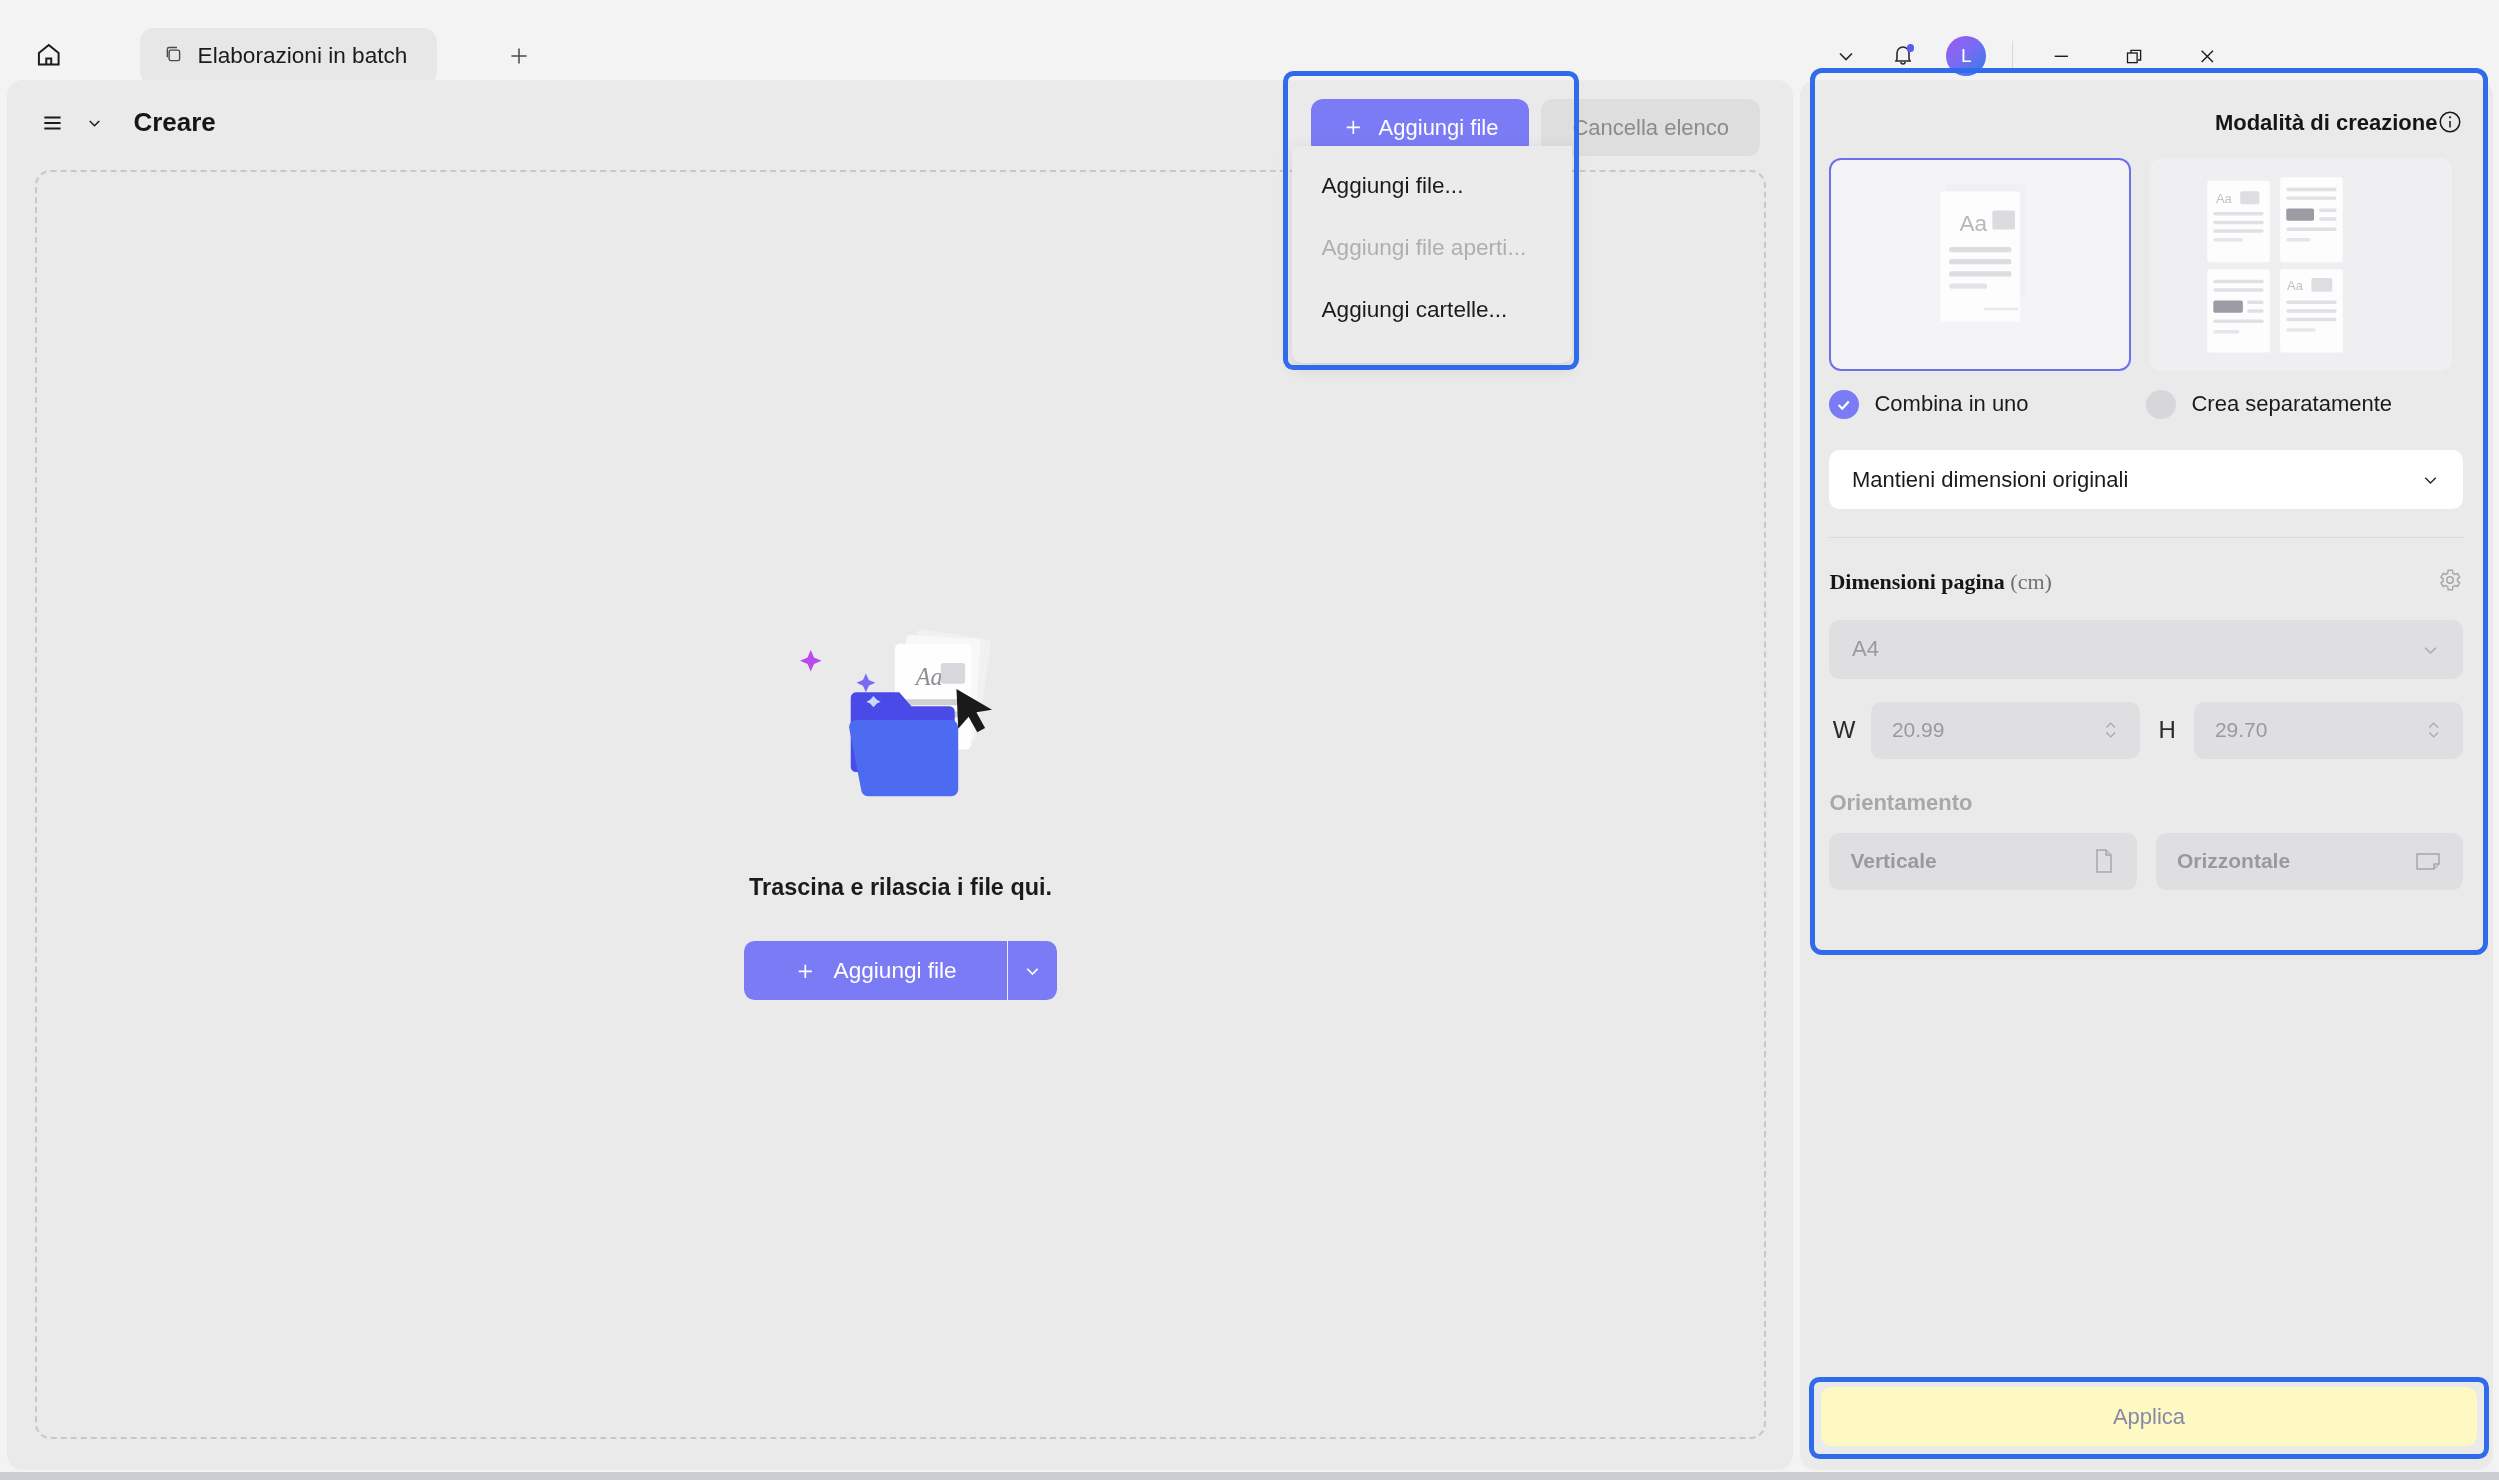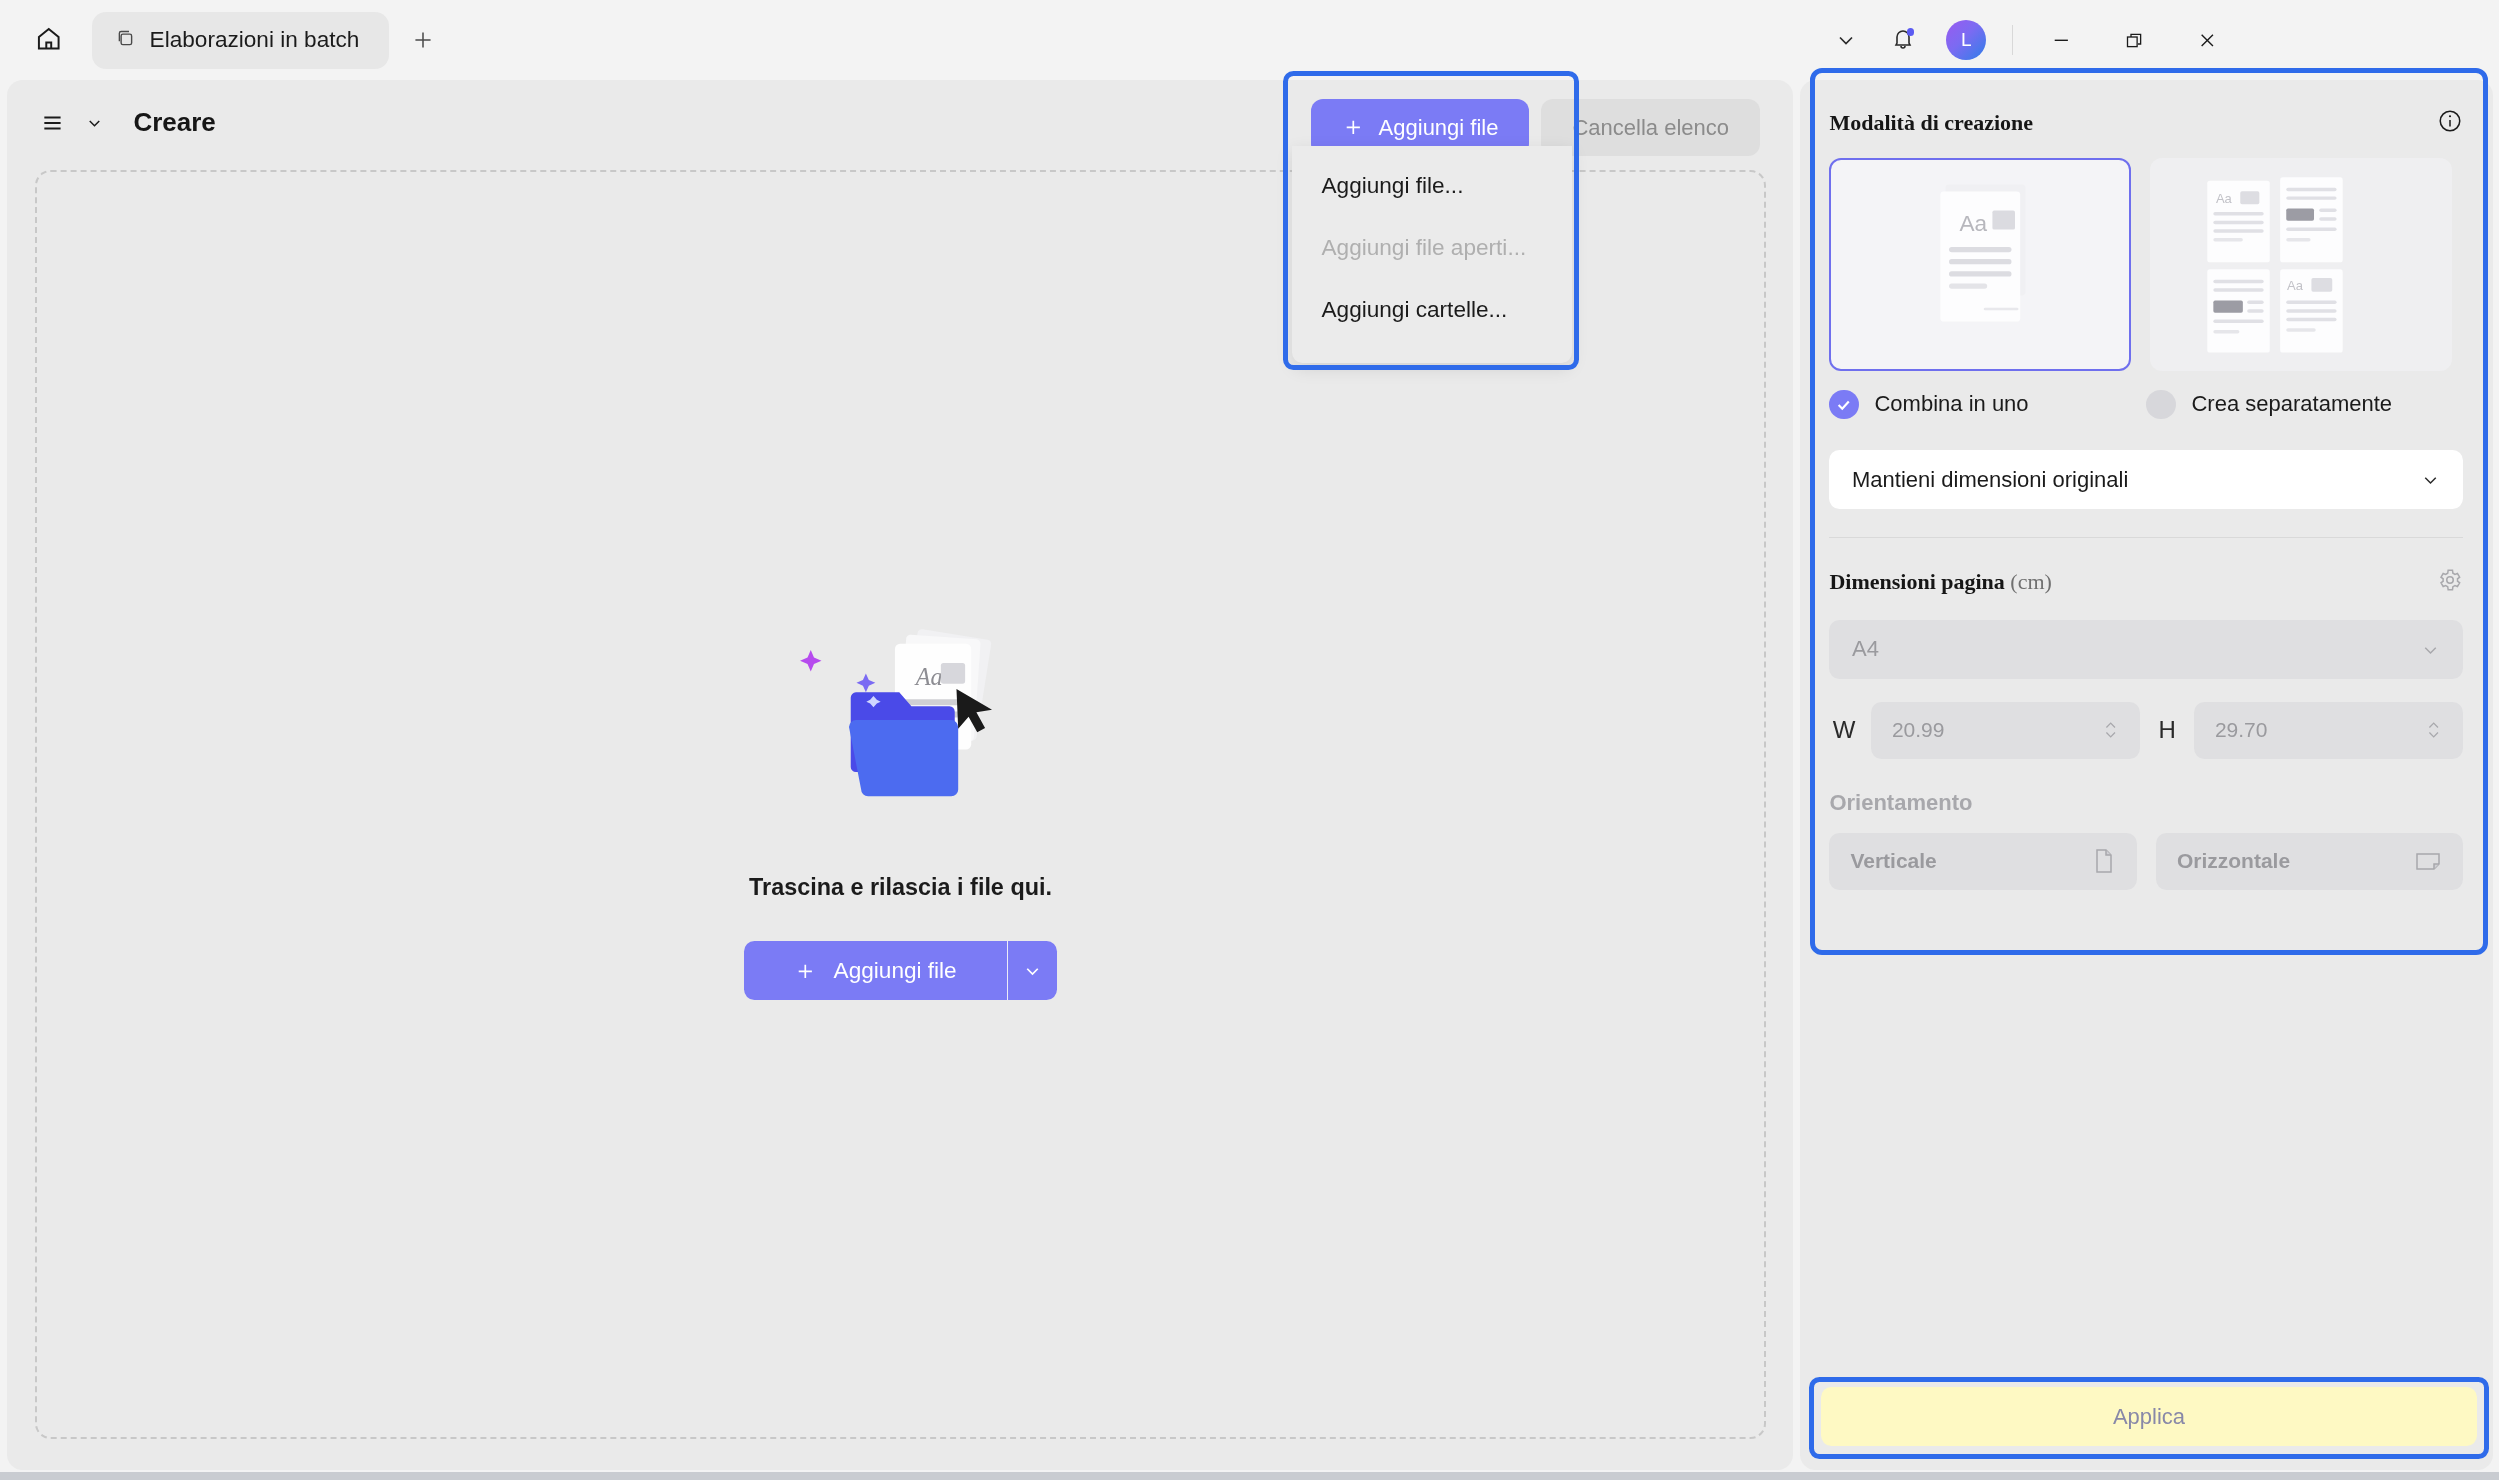--- a/index.html
+++ b/index.html
@@ -6,22 +6,22 @@
   html, body {
     width: 2500px; height: 1481px;
     background: #F3F3F3;
     font-family: "Liberation Sans", sans-serif;
     overflow: hidden;
   }
   .app { position: relative; width: 2500px; height: 1481px; background: #F3F3F3; }
 
   
   .titlebar {
-    position: absolute; left: 0; top: 0; width: 2257px; height: 80px;
-    display: flex; align-items: center; background: #F3F3F3;
+    position: absolute; left: 0; top: 16px; width: 2257px; height: 80px;
+    display: flex; align-items: center; background: #F3F3F3; gap: 48px;
   }
   .home-btn {
     width: 49px; height: 49px; margin-left: 24px;
     display: flex; align-items: center; justify-content: center; border-radius: 7px;
   }
   .tab {
     display: flex; align-items: center; gap: 14px;
     height: 57px; margin-left: 19px; padding: 0 29.5px 0 22.6px;
     background: #E7E7E7; border-radius: 14px;
   }
@@ -96,21 +96,21 @@
   
   .right-panel {
     position: absolute; left: 1800px; top: 80px; width: 693px; height: 1390px;
     background: #EAEAEA; border-radius: 15.6px;
   }
   .rp-focus {
     position: absolute; left: 1810px; top: 68px; width: 678px; height: 887px;
     border: 5.2px solid #2F6BEA; border-radius: 12px; pointer-events: none; z-index: 20;
   }
   .rp-inner { position: absolute; left: 17.4px; top: 12px; width: 658px; }
-  .rp-head { display: flex; align-items: center; justify-content: space-between; height: 62px; padding: 0 12px; font-family: Liberation Serif, serif; }
+  .rp-head { display: flex; align-items: center; justify-content: flex-end; height: 62px; padding: 0 12px; }
   .rp-title { font-size: 22px; font-weight: bold; color: #161616; }
 
   .mode-cards { display: flex; gap: 19px; padding: 0 12px; margin-top: 3.5px; }
   .mode-card { width: 302px; height: 213px; border-radius: 12px; background: #EFEFF1; position: relative; cursor: pointer; }
   .mode-card.sel { border: 2.6px solid #6F6FEE; background: #F4F4F7; }
   .radios { display: flex; padding: 0 12px; margin-top: 19px; }
   .radio-row { width: 321px; display: flex; align-items: center; gap: 15.6px; cursor: pointer; }
   .radio { width: 29.5px; height: 29.5px; border-radius: 50%; flex: 0 0 auto; }
   .radio.on { background: #7B7BF5; display: flex; align-items: center; justify-content: center; }
   .radio.off { background: #D7D7DB; }

